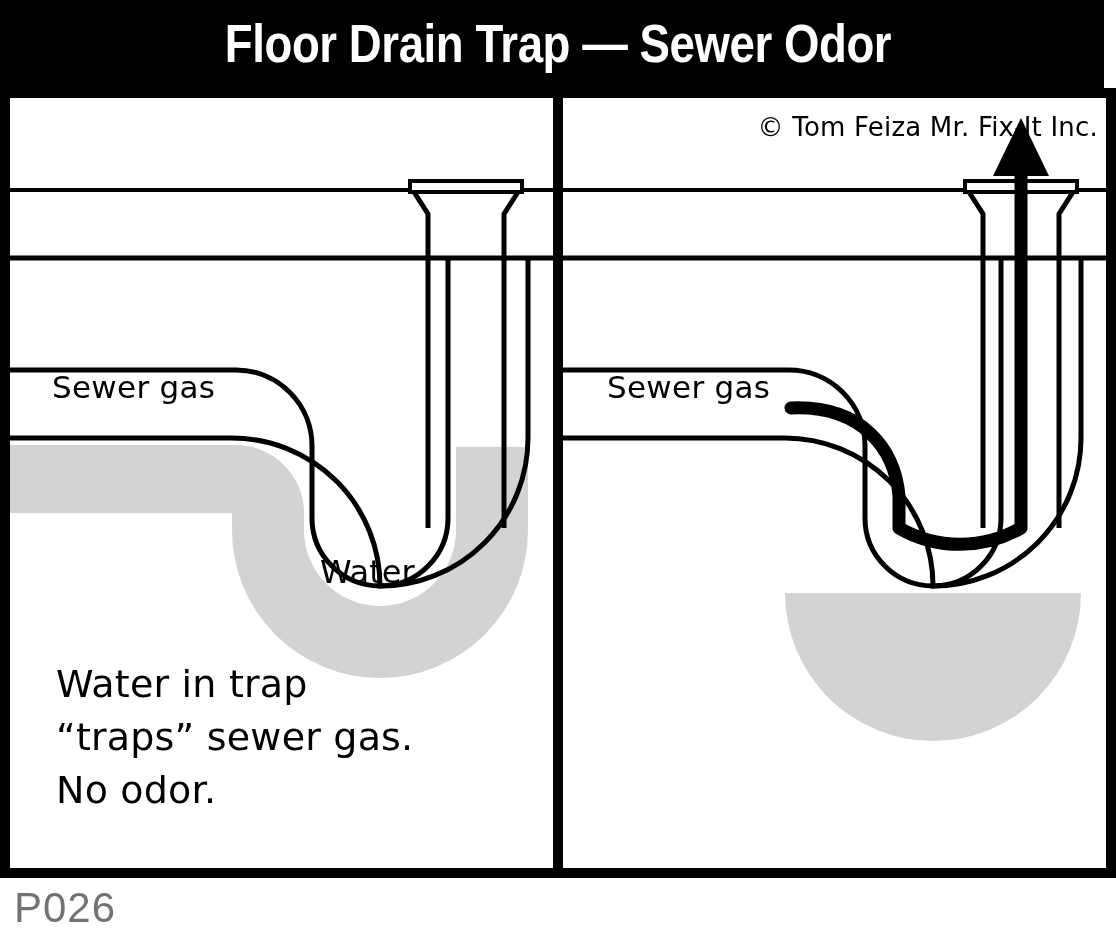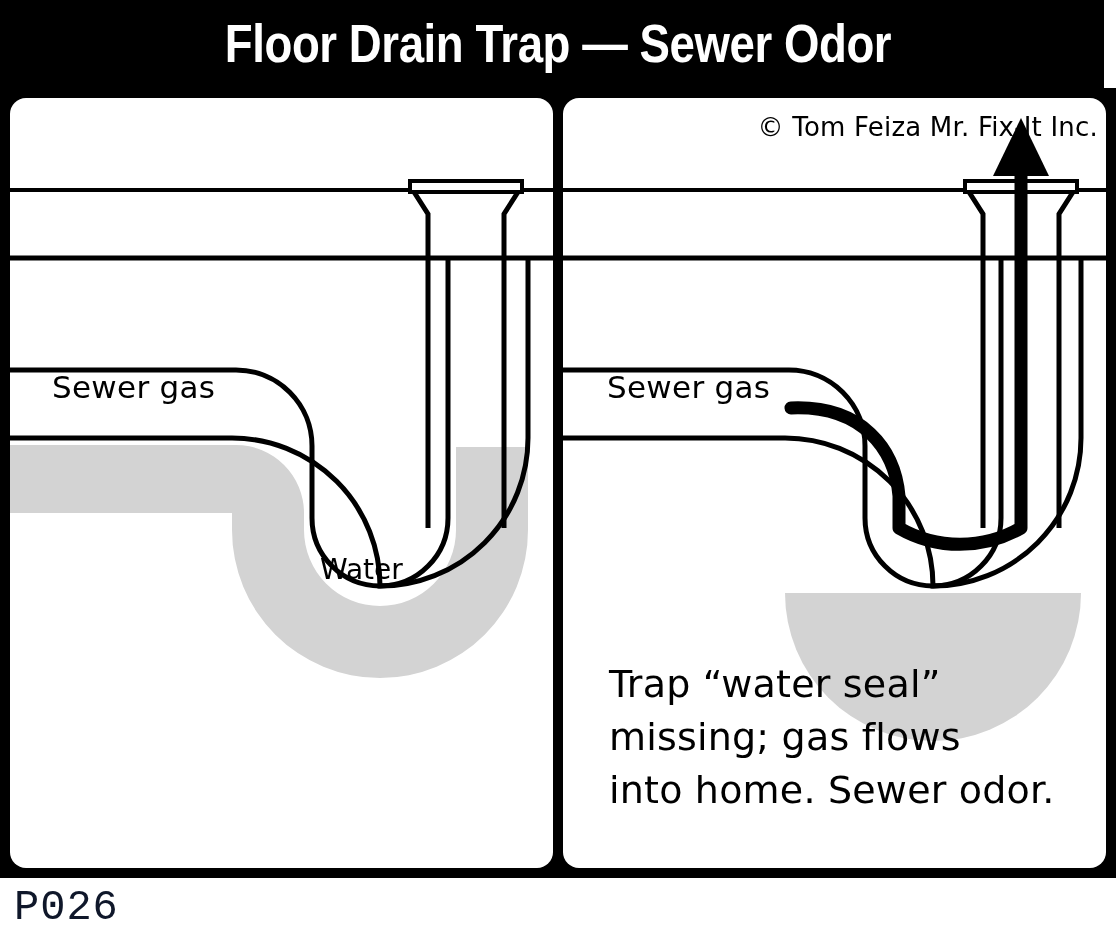--- a/index.html
+++ b/index.html
@@ -52,21 +52,20 @@
     height: 790px;
     background: #000000;
   }
   .panel {
     position: absolute;
     top: 10px;
     width: 543px;
     height: 770px;
     background: #ffffff;
     overflow: hidden;
-    border-radius: 16px;
   }
   #panel-left  { left: 10px; }
   #panel-right { left: 563px; }
 
   .panel-svg {
     position: absolute;
     left: 0;
     top: 0;
     display: block;
   }
@@ -90,40 +89,40 @@
     letter-spacing: 0.3px;
     margin-left: 6px;
   }
   #label-sewer-gas-left  { left: 36px; top: 271px; }
   #label-sewer-gas-right { left: 38px; top: 271px; }
 
   #label-water {
     position: absolute;
     left: 310px;
     top: 455px;
-    font-size: 28px;
+    font-size: 32px;
   }
   .caption {
     position: absolute;
     left: 46px;
     top: 560px;
     width: 480px;
     font-size: 38px;
     line-height: 53px;
     letter-spacing: 0.2px;
   }
   
   #footer-code {
     position: absolute;
     left: 14px;
     top: 884px;
     font-size: 42px;
     letter-spacing: 1px;
-    color: #0f172a;
-    font-family: Liberation Mono, monospace;
+    color: #737373;
+    font-family: Liberation Sans, sans-serif;
   }
 </style>
 </head>
 <body>
 
 <div id="page">
 
   <div id="title-band">
     <div id="title-text">Floor Drain Trap — Sewer Odor</div>
   </div>
@@ -167,20 +166,23 @@
                  A 148,148 0 0 0 518,340
                  L 518,160"></path>
 
         <line x1="224" y1="347" x2="300" y2="347" stroke="#000" stroke-width="0"></line>
       </svg>
 
       <div class="hand label-sewer-gas" id="label-sewer-gas-left">Sewer gas</div>
 
       <div class="hand" id="label-water">Water</div>
 
+      <div class="hand caption" id="caption-left">Water in trap
+“traps” sewer gas.
+No odor.</div>
     </div>
 
     <div class="panel" id="panel-right">
       <svg class="panel-svg" width="543" height="770" viewBox="0 0 543 770">
 
         <path fill="#d3d3d3" stroke="none" d="M 222,495 L 518,495
                  A 148,148 0 0 1 222,495 Z"></path>
 
         <line x1="0" y1="92" x2="543" y2="92" stroke="#000" stroke-width="4"></line>
         <line x1="0" y1="160" x2="543" y2="160" stroke="#000" stroke-width="5"></line>
@@ -209,21 +211,18 @@
                  L 336,430
                  A 122,122 0 0 0 458,430
                  L 458,60"></path>
         <polygon fill="#000000" stroke="none" points="458,20 486,78 430,78"></polygon>
       </svg>
 
       <div class="hand copyright">© Tom Feiza Mr. Fix-It Inc.</div>
 
       <div class="hand label-sewer-gas" id="label-sewer-gas-right">Sewer gas</div>
 
-      <div class="hand caption" id="caption-right">Trap “water seal”
-missing; gas flows
-into home. Sewer odor.</div>
     </div>
   </div>
 
   <div id="footer-code">P026</div>
 
 </div>
 
 </body></html>

